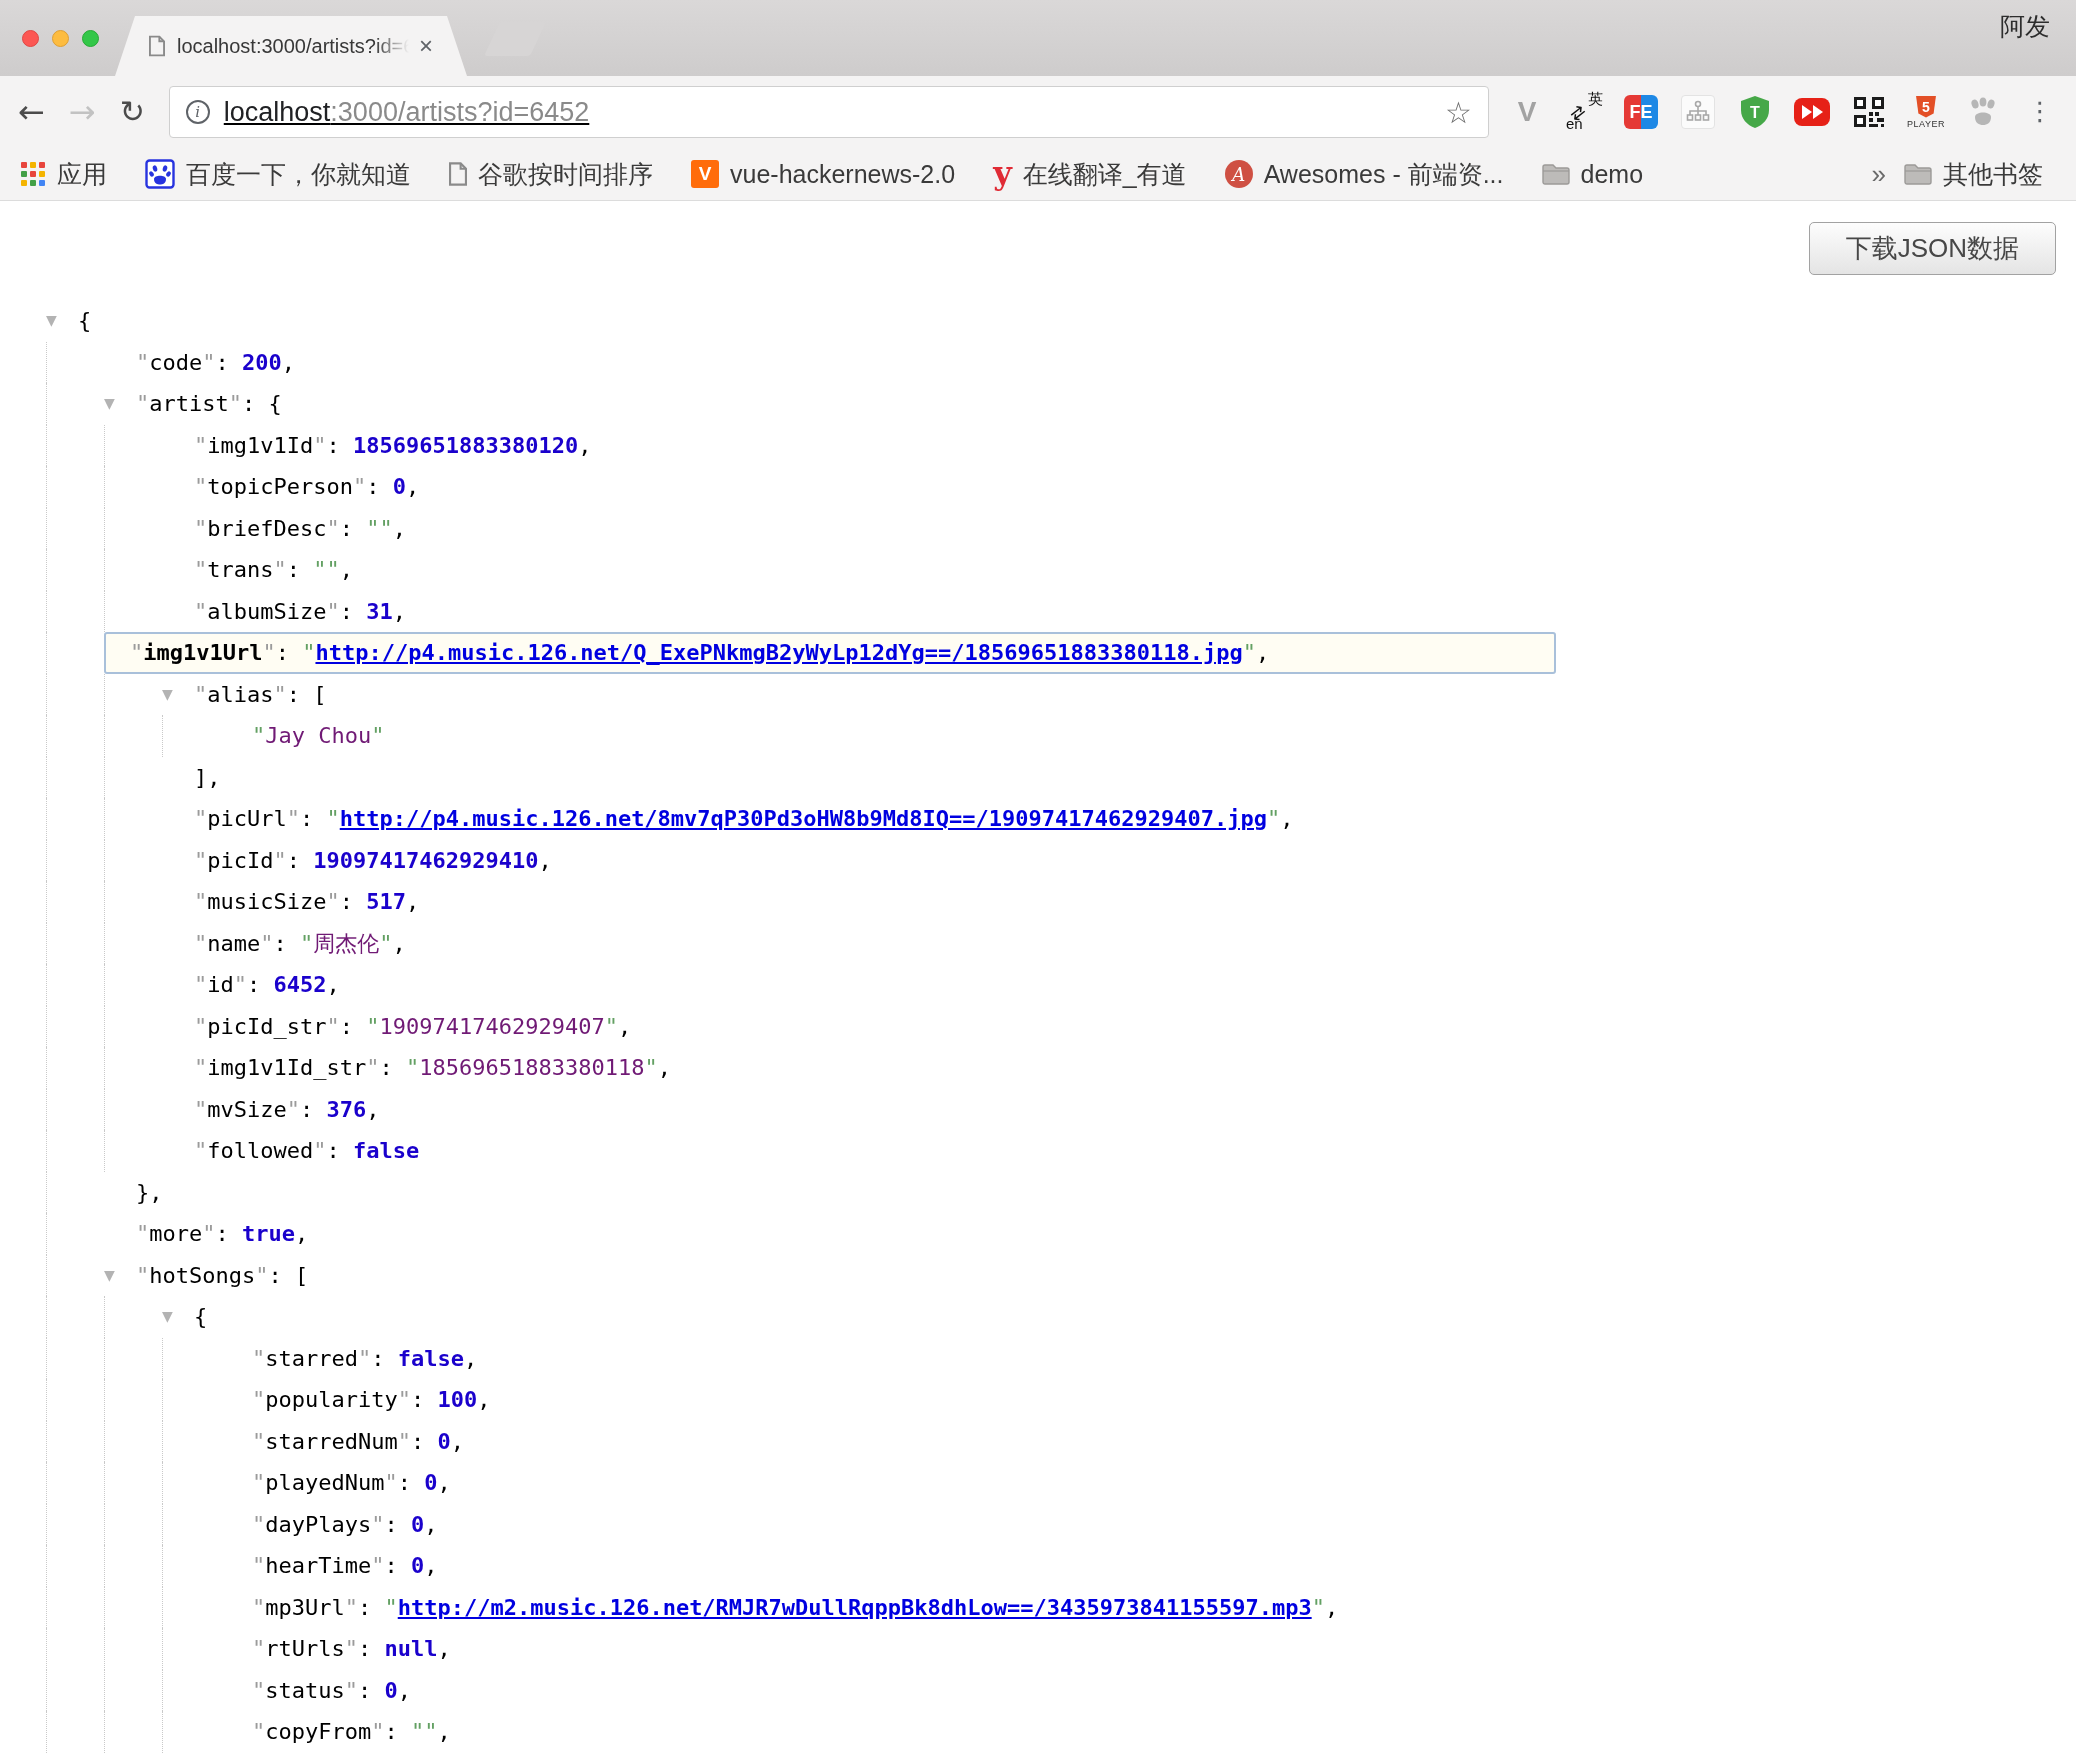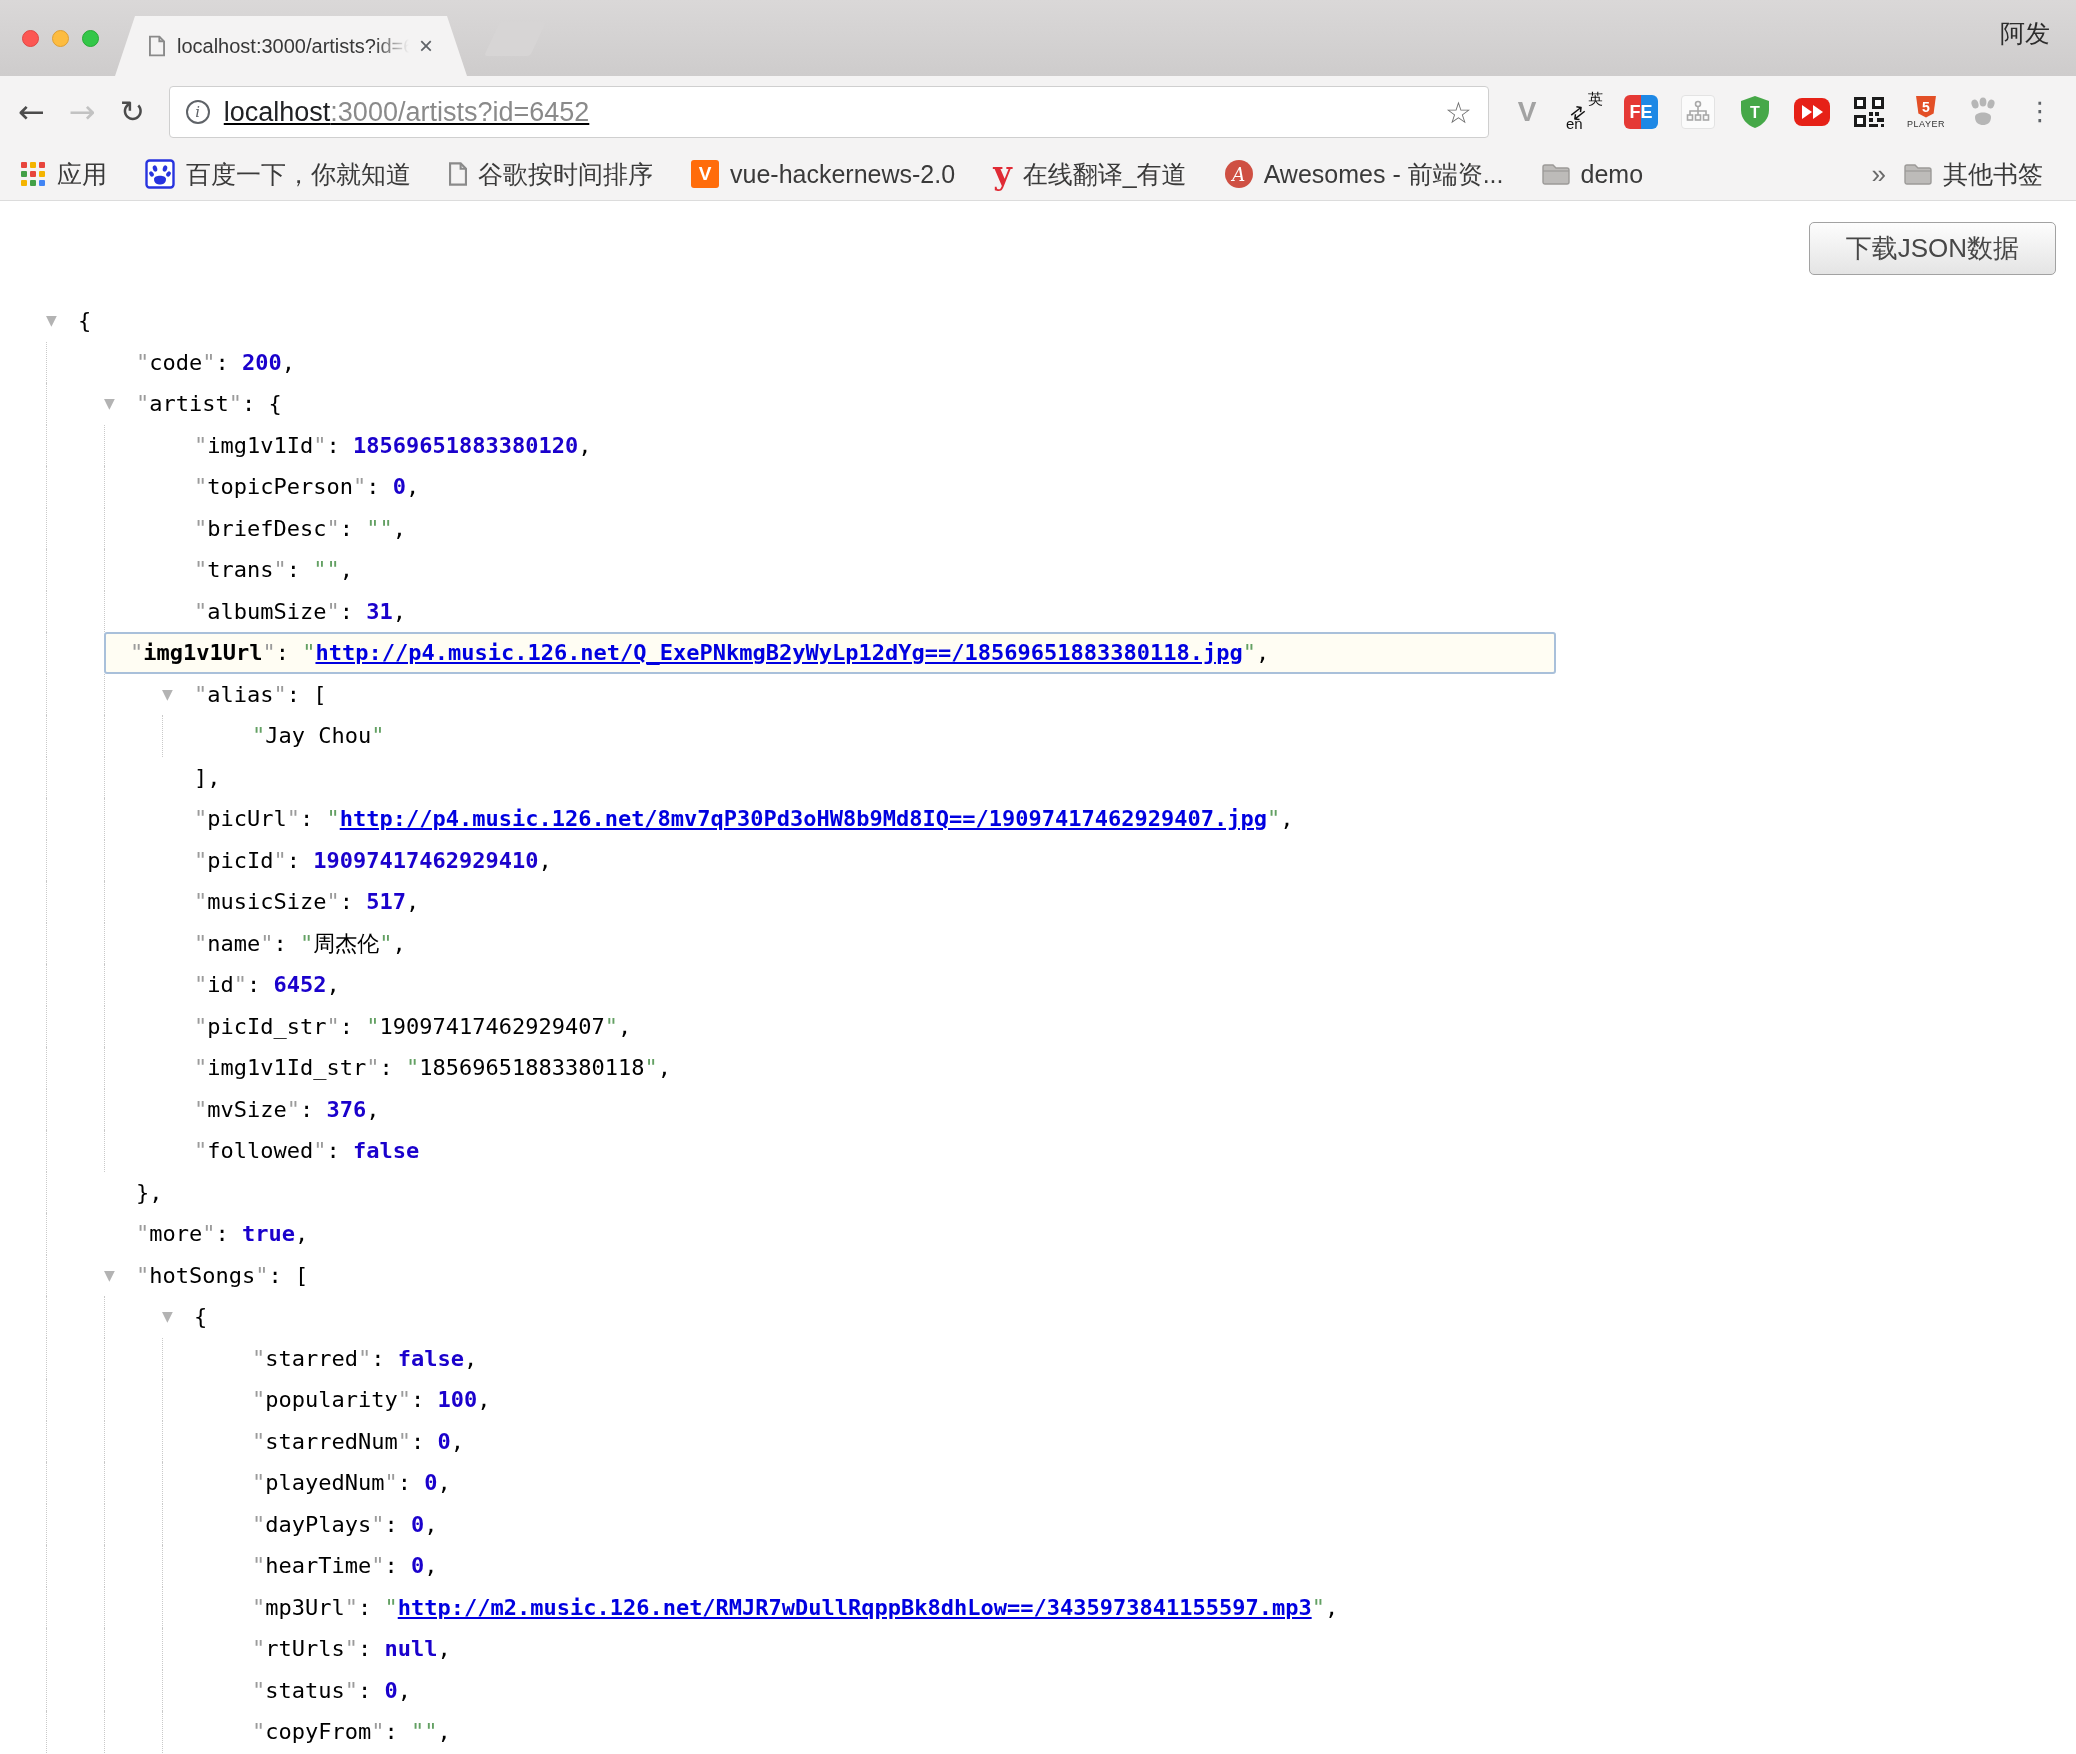--- a/index.html
+++ b/index.html
@@ -19,21 +19,21 @@
   .light.green  { background:#33c748; border:1px solid #27aa35; }
   .tab { position:absolute; left:115px; top:16px; width:352px; height:60px;
          background:#f4f3f3; clip-path:polygon(0 100%, 20px 0, calc(100% - 20px) 0, 100% 100%);
          display:flex; align-items:center; padding:0 34px; }
   .tab-title { font-size:20px; color:#383838; white-space:nowrap; overflow:hidden; max-width:232px; position:relative; margin-left:12px; }
   .tab-fade { position:absolute; right:58px; top:18px; width:34px; height:28px;
               background:linear-gradient(to right, rgba(244,243,243,0), #f4f3f3); }
   .tab-close { margin-left:10px; font-size:24px; color:#5f6368; line-height:1; }
   .newtab { position:absolute; left:492px; top:22px; width:46px; height:34px; background:#d7d5d5;
             transform:skewX(-25deg); border-radius:3px; }
-  .profile-name { position:absolute; right:26px; top:17px; font-size:25px; color:#2d2d2d; }
+  .profile-name { position:absolute; right:26px; top:10px; font-size:25px; color:#2d2d2d; }
 
   
   .toolbar { height:72px; background:#f4f3f3; display:flex; align-items:center; padding:0 18px; }
   .navglyph { font-family:"DejaVu Sans", sans-serif; font-size:32px; line-height:1; margin-right:24px; }
   .back { color:#4b4b4b; }
   .fwd  { color:#c2c2c2; }
   .reload { color:#4b4b4b; font-size:30px; }
   .urlbar { flex:1; height:52px; background:#fff; border:1px solid #cfcfcf; border-radius:4px;
             display:flex; align-items:center; padding:0 16px; }
   .info-i { width:24px; height:24px; border:2px solid #5f6368; border-radius:50%;
@@ -88,21 +88,21 @@
   .seg-btn.active { background:linear-gradient(#dcdcdc,#cecece); box-shadow:inset 0 2px 4px rgba(0,0,0,.18); }
   .seg-btn + .seg-btn { border-left:1px solid #ababab; }
 
   
   #json-root { padding-top:99px; font-family:"DejaVu Sans Mono", monospace; font-size:22px; }
   .jline { display:flex; align-items:stretch; height:41.5px; line-height:41.5px; padding-left:46px; white-space:pre; }
   .guide { width:58px; border-left:1px dotted #c9c9c9; flex:none; }
   .tri { width:32px; flex:none; font-family:"DejaVu Sans", sans-serif; font-size:14px; color:#b3b3b3; line-height:41.5px; }
   .jcontent { white-space:pre; }
   .k { color:#000; } .q { color:#9b9b9b; }
-  .sv { color:#000000; } .sq { color:#63a063; }
+  .sv { color:#701a75; } .sq { color:#63a063; }
   .n { color:#1A01CC; font-weight:bold; }
   .p { color:#000; }
   .jlink { color:#0000E0; font-weight:bold; text-decoration:underline; cursor:pointer; }
   .hl { border:2px solid #a9c0da; background:#fffdf3; border-radius:3px; width:1452px; height:41.5px;
         display:flex; align-items:center; padding-left:24px; flex:none; }
   .hl .k { font-weight:bold; }
   svg { display:block; }
 </style>
 </head>
 <body>

